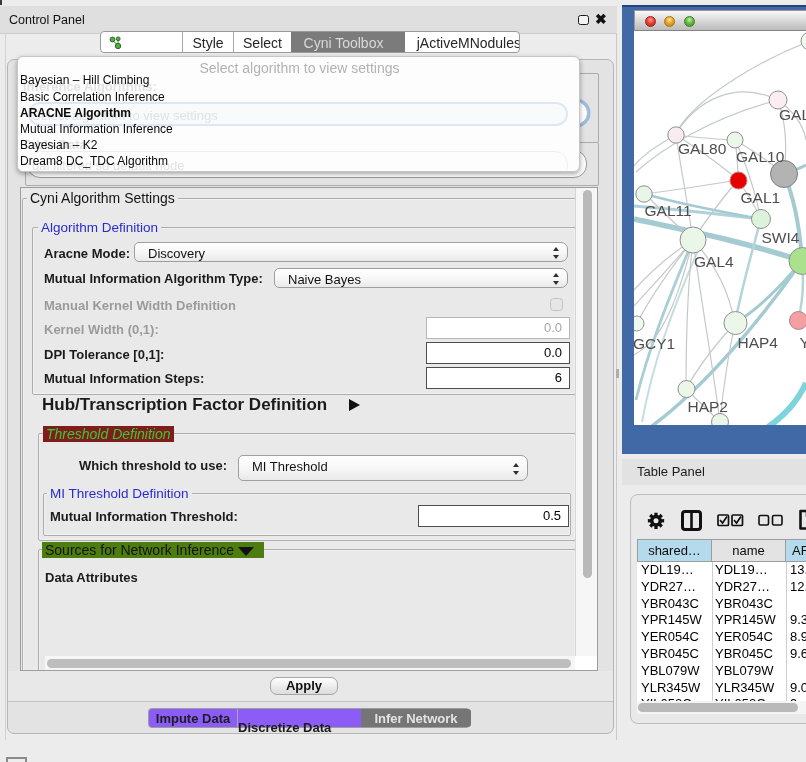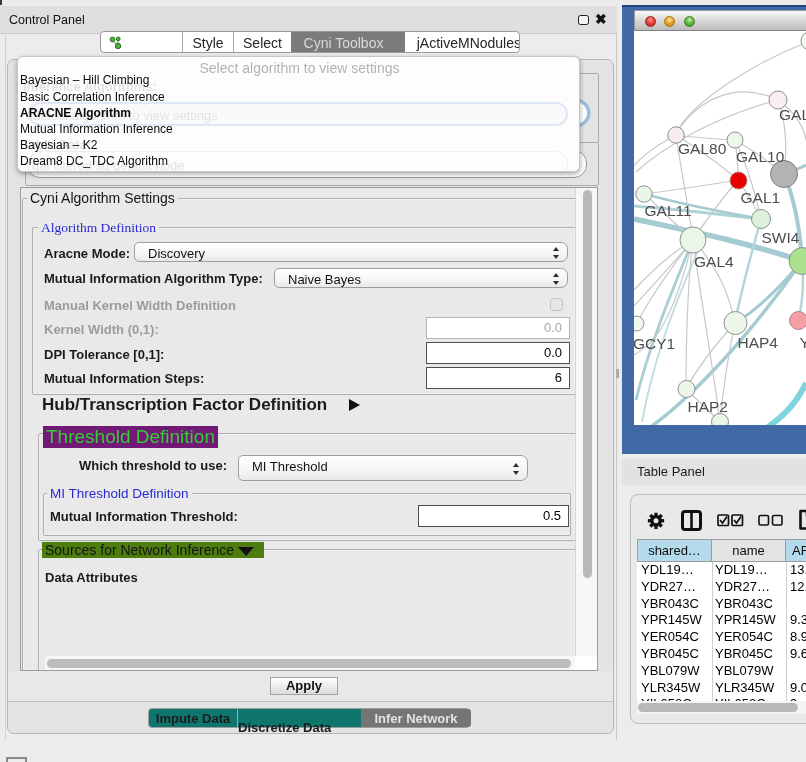--- a/index.html
+++ b/index.html
@@ -61,21 +61,21 @@
   <div class="abs" style="left:295px;top:3px;width:125px;text-align:right;">jActiveMNodules</div>
 </div>
 
 <div class="abs" style="left:20px;top:187px;width:578px;height:484px;background:#e9e9e9;border:1px solid #9d9d9d;box-sizing:border-box;overflow:hidden;">
  <div style="position:relative;width:100%;height:100%;">
 
   <div class="abs grp" style="left:1px;top:10px;width:553px;height:473px;"></div>
   <div class="glab" style="left:6px;top:2px;font-size:14px;color:#141414;background:#e9e9e9;">Cyni Algorithm Settings</div>
 
   <div class="abs grp" style="left:11px;top:39px;width:542px;height:166px;"></div>
-  <div class="glab" style="left:17px;top:32px;font-size:13.5px;color:#2a2ad2;background:#e9e9e9;font-family:Liberation Serif, serif;">Algorithm Definition</div>
+  <div class="glab" style="left:17px;top:32px;font-size:13.5px;color:#2a2ad2;background:#e9e9e9;">Algorithm Definition</div>
   <div class="abs bl" style="left:23px;top:58px;">Aracne Mode:</div>
   <div class="abs combo" style="left:113px;top:54px;width:434px;height:20px;">
           <span class="ct">Discovery</span>
           <span class="arrows">
             <span class="up"></span>
             <span class="dn"></span>
           </span>
         </div>
   <div class="abs bl" style="left:23px;top:83px;">Mutual Information Algorithm Type:</div>
   <div class="abs combo" style="left:253px;top:80px;width:294px;height:20px;">
@@ -90,21 +90,21 @@
   <div class="abs gl" style="left:23px;top:134px;">Kernel Width (0,1):</div>
   <div class="abs tf" style="left:405px;top:129px;width:144px;height:22px;border:1px solid #b5b5b5;color:#a8a8a8;line-height:20px;">0.0</div>
   <div class="abs bl" style="left:23px;top:159px;">DPI Tolerance [0,1]:</div>
   <div class="abs tf" style="left:405px;top:154px;width:144px;height:22px;border:1.6px solid #4e4e4e;color:#000;line-height:19px;">0.0</div>
   <div class="abs bl" style="left:23px;top:183px;">Mutual Information Steps:</div>
   <div class="abs tf" style="left:405px;top:179px;width:144px;height:22px;border:1.6px solid #4e4e4e;color:#000;line-height:19px;">6</div>
   <div class="abs" style="left:21px;top:207px;font-size:17px;font-weight:bold;color:#1b1b1b;white-space:nowrap;">Hub/Transcription Factor Definition</div>
   <div class="abs" style="left:328px;top:211px;width:0;height:0;border-top:6.5px solid transparent;border-bottom:6.5px solid transparent;border-left:11px solid #111;"></div>
 
   <div class="abs grp" style="left:17px;top:245px;width:536px;height:106px;"></div>
-  <div class="glab" style="left:22px;top:238px;font-size:19px;color:#35cb35;background:#701a75;">Threshold Definition</div>
+  <div class="glab" style="left:22px;top:238px;font-size:14px;color:#35cb35;background:#7f1d1d;font-style:italic;">Threshold Definition</div>
   <div class="abs bl" style="left:58px;top:270px;">Which threshold to use:</div>
   <div class="abs combo" style="left:217px;top:267px;width:290px;height:26px;">
           <span class="ct">MI Threshold</span>
           <span class="arrows">
             <span class="up"></span>
             <span class="dn"></span>
           </span>
         </div>
 
   <div class="abs grp" style="left:22px;top:305px;width:526px;height:41px;"></div>
@@ -137,22 +137,22 @@
   <div class="abs" style="left:0;top:3px;width:563px;text-align:center;font-size:14px;color:#b2b2b2;">Select algorithm to view settings</div>
   <div class="pitem" style="top:16.4px;">Bayesian – Hill Climbing</div>
   <div class="pitem" style="top:32.5px;">Basic Correlation Inference</div>
   <div class="pitem" style="top:48.6px;font-weight:bold;">ARACNE Algorithm</div>
   <div class="pitem" style="top:64.7px;">Mutual Information Inference</div>
   <div class="pitem" style="top:80.8px;">Bayesian – K2</div>
   <div class="pitem" style="top:96.9px;">Dream8 DC_TDC Algorithm</div>
 </div>
 
 <div class="abs" style="left:8px;top:671px;width:605px;height:30px;background:#e8e8e8;border-bottom:1px solid #c2c2c2;"></div>
-<div class="abs" style="left:270px;top:677px;width:68px;height:18px;background:linear-gradient(#fefefe,#e9e9e9 60%,#dcdcdc);border:1px solid #a5a5a5;border-radius:0;box-sizing:border-box;text-align:center;font-size:13px;font-weight:600;color:#111;line-height:16px;">Apply</div>
-<div class="abs" style="left:148px;top:708px;width:322px;height:20px;background:#0f766e;border:1px solid #9e9e9e;border-radius:4px;box-sizing:border-box;font-size:13px;font-weight:600;color:#1d1d1d;">
+<div class="abs" style="left:270px;top:677px;width:68px;height:18px;background:linear-gradient(#fefefe,#e9e9e9 60%,#dcdcdc);border:1px solid #a5a5a5;border-radius:7px;box-sizing:border-box;text-align:center;font-size:13px;font-weight:600;color:#111;line-height:16px;">Apply</div>
+<div class="abs" style="left:148px;top:708px;width:322px;height:20px;background:#8b5cf6;border:1px solid #9e9e9e;border-radius:4px;box-sizing:border-box;font-size:13px;font-weight:600;color:#1d1d1d;">
   <span class="abs" style="left:0;top:2px;width:88px;text-align:center;">Impute Data</span>
   <div class="abs" style="left:88px;top:0;width:1px;height:18px;background:#a8a8a8;"></div>
   <span class="abs" style="left:89px;top:11px;width:123px;text-align:left;">Discretize Data</span>
   <div class="abs" style="left:212px;top:0;width:110px;height:18px;background:#757575;border-radius:0 3px 3px 0;"></div>
   <span class="abs" style="left:212px;top:2px;width:110px;text-align:center;color:#e3e3e3;">Infer Network</span>
 </div>
 
 <div class="abs" style="left:616px;top:369px;width:3px;height:9px;background:#adadad;"></div>
 
 <div class="abs" style="left:6px;top:757px;width:17px;height:8px;border:2px solid #8a8a8a;background:#ededed;"></div>

